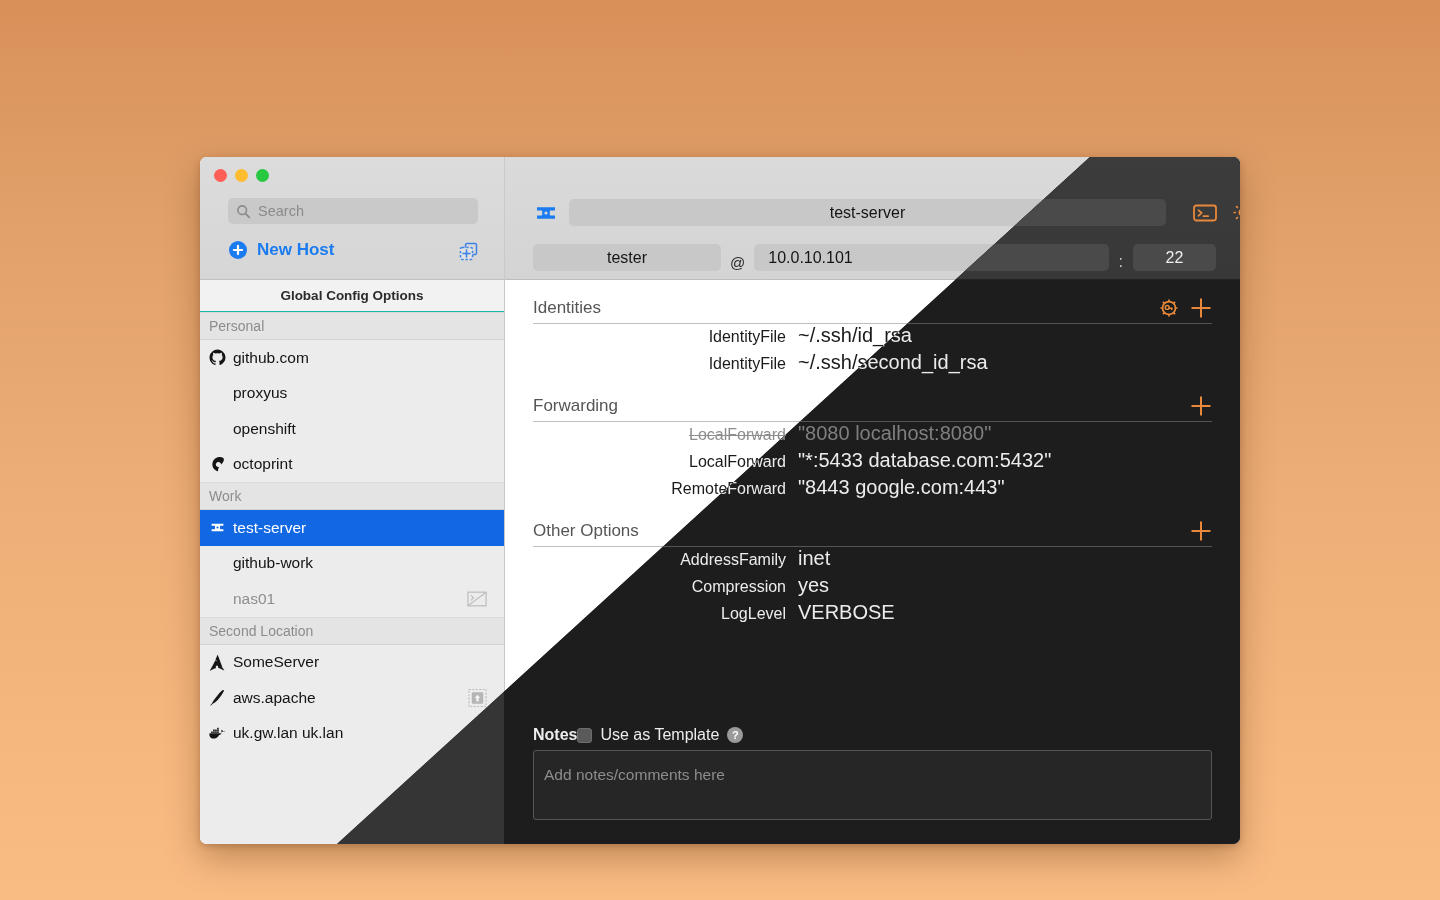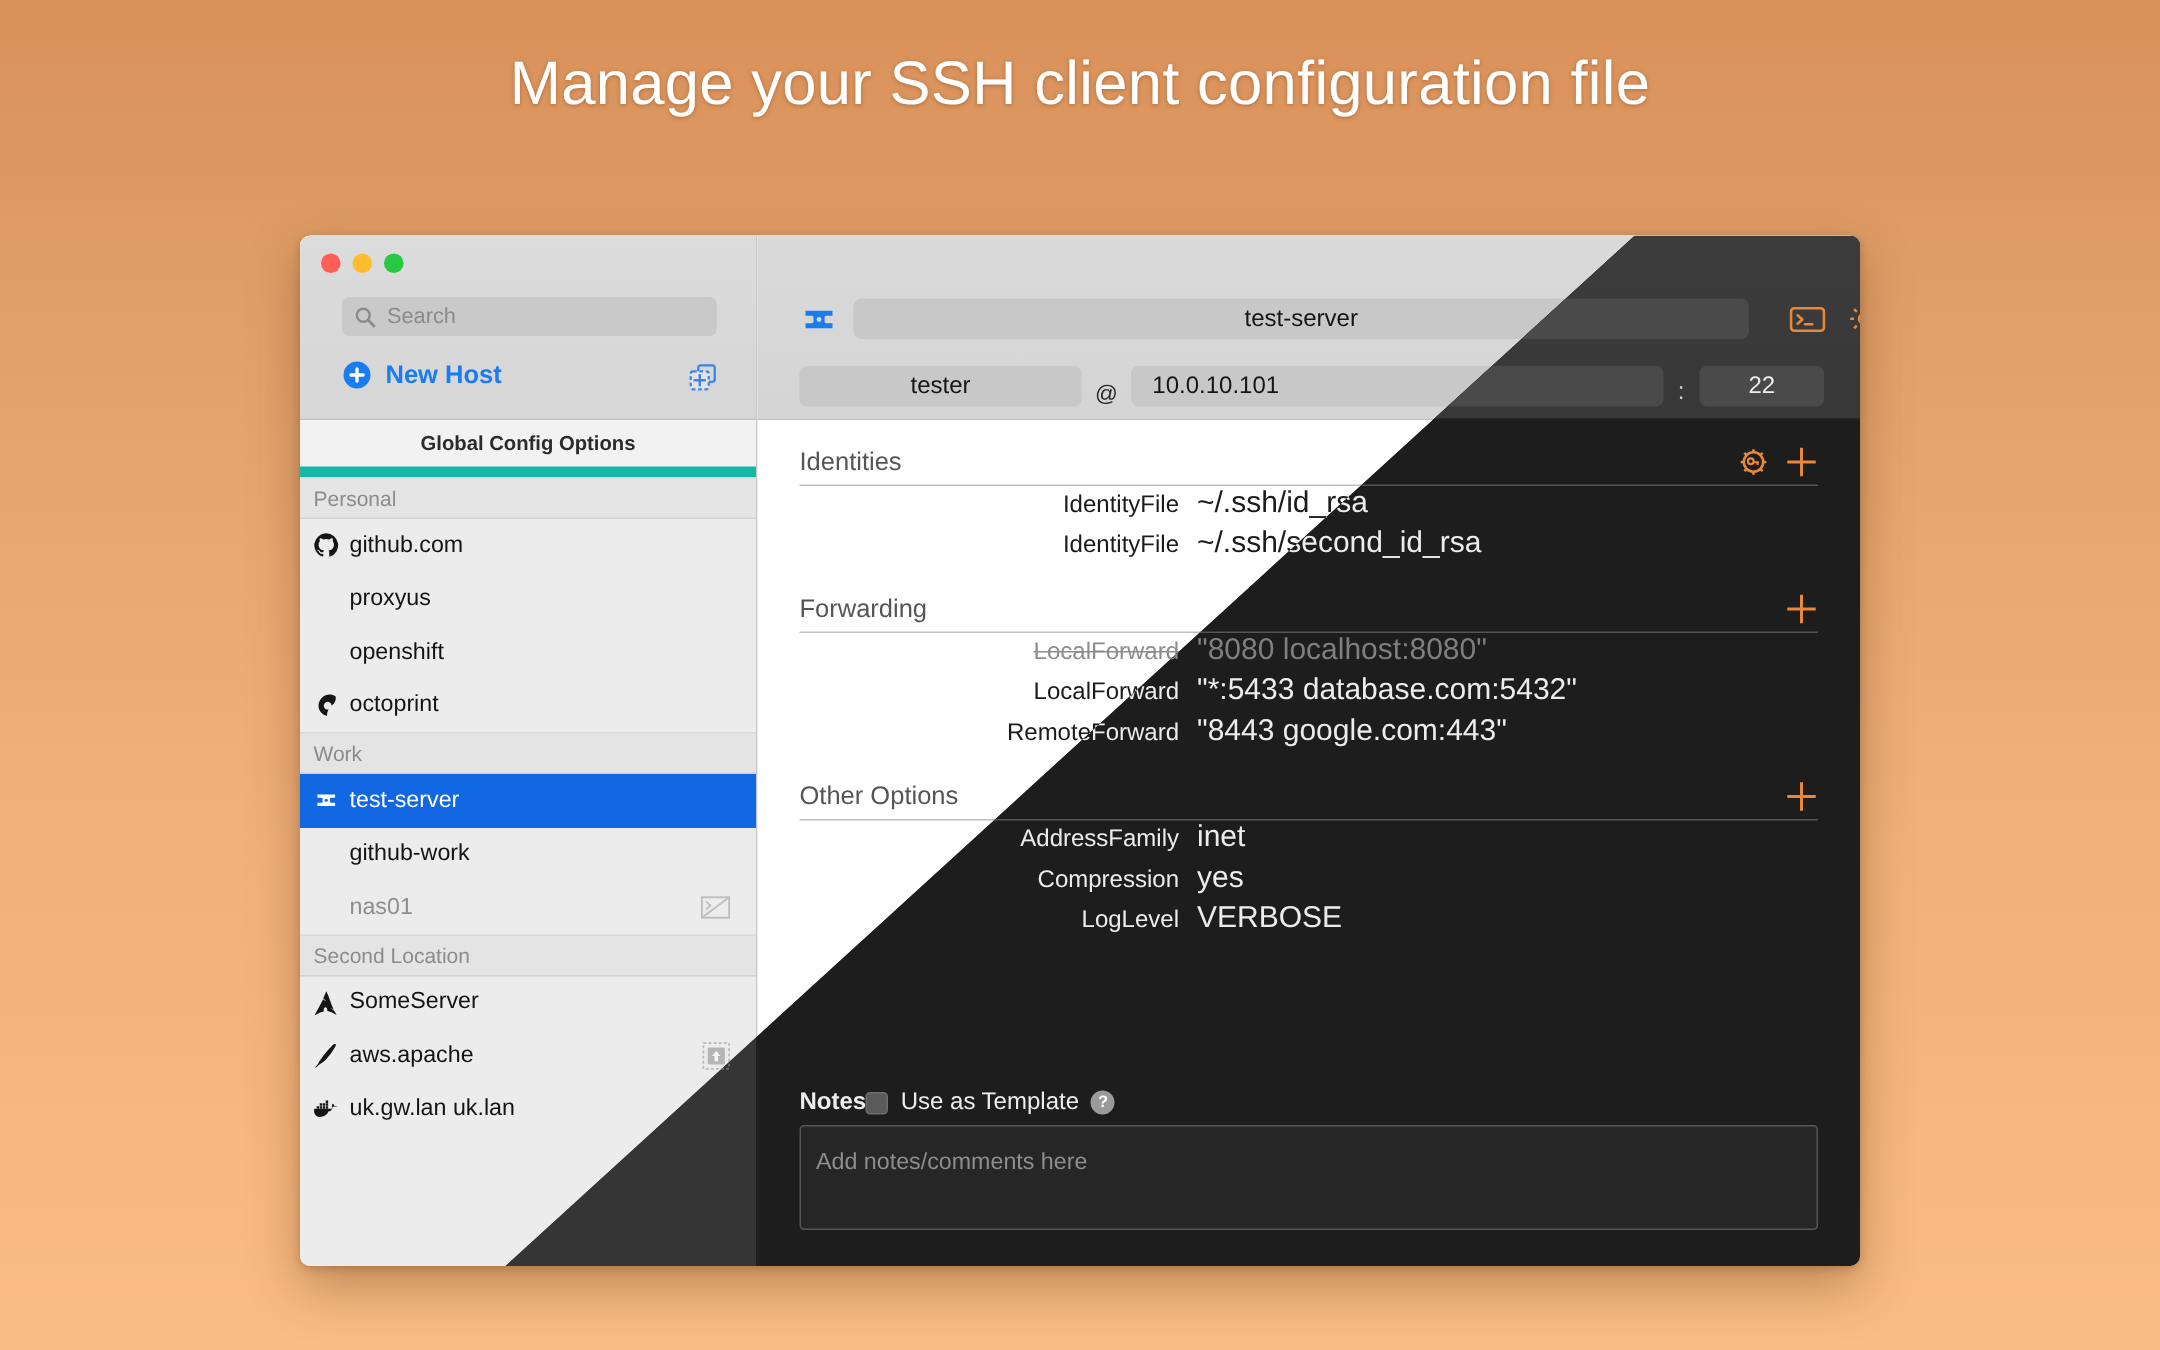--- a/index.html
+++ b/index.html
@@ -45,21 +45,21 @@
   .search{position:absolute;left:28px;top:41px;width:250px;height:26px;
           background:#c9c9c9;border-radius:5px;display:flex;align-items:center;
           padding:0 8px;box-sizing:border-box;}
   .search .ph{color:#8b8b8b;font-size:14.5px;margin-left:7px;}
 
   .newhost{position:absolute;left:28px;top:83px;display:flex;align-items:center;gap:9px;}
   .newhost .lbl{color:#1a7cf0;font-size:17px;font-weight:600;}
   .copy-ic{position:absolute;right:24px;top:84px;}
 
   .gco{height:31px;display:flex;align-items:center;justify-content:center;
-       background:#f2f2f2;border-bottom:7px solid #14b8a6;font-size:13.5px;
+       background:#f2f2f2;border-bottom:1px solid #14b8a6;font-size:13.5px;
        color:#2b2b2b;font-weight:600;}
 
   .group{height:26px;display:flex;align-items:center;padding-left:9px;
          background:#e4e4e4;border-bottom:1px solid #d2d2d2;border-top:1px solid #d9d9d9;
          color:#8c8c8c;font-size:14px;}
   .row{height:35.5px;display:flex;align-items:center;padding-left:9px;
        font-size:15.5px;color:#141414;position:relative;box-sizing:border-box;}
   .row .ic{width:22px;display:flex;align-items:center;justify-content:flex-start;flex:0 0 22px;}
   .row .nm{margin-left:2px;}
   .row.indent .nm{margin-left:24px;}
@@ -140,21 +140,20 @@
   .dark-layer .tmpl{color:#ededed;}
   .dark-layer .cbx{background:#5a5a5a;border-color:#6d6d6d;}
   .dark-layer .notes-box{background:#262626;border-color:#555;color:#8d8d8d;}
 
   svg{display:block;}
 </style>
 </head>
 <body>
 
 <div class="headline">
-  <span class="l1">Manage your SSH client configuration file</span>
 </div>
 
 <div class="window">
 
   <div class="light-layer">
     <div class="app-content">
 
   <div class="sidebar">
 
     <div class="sb-top">

